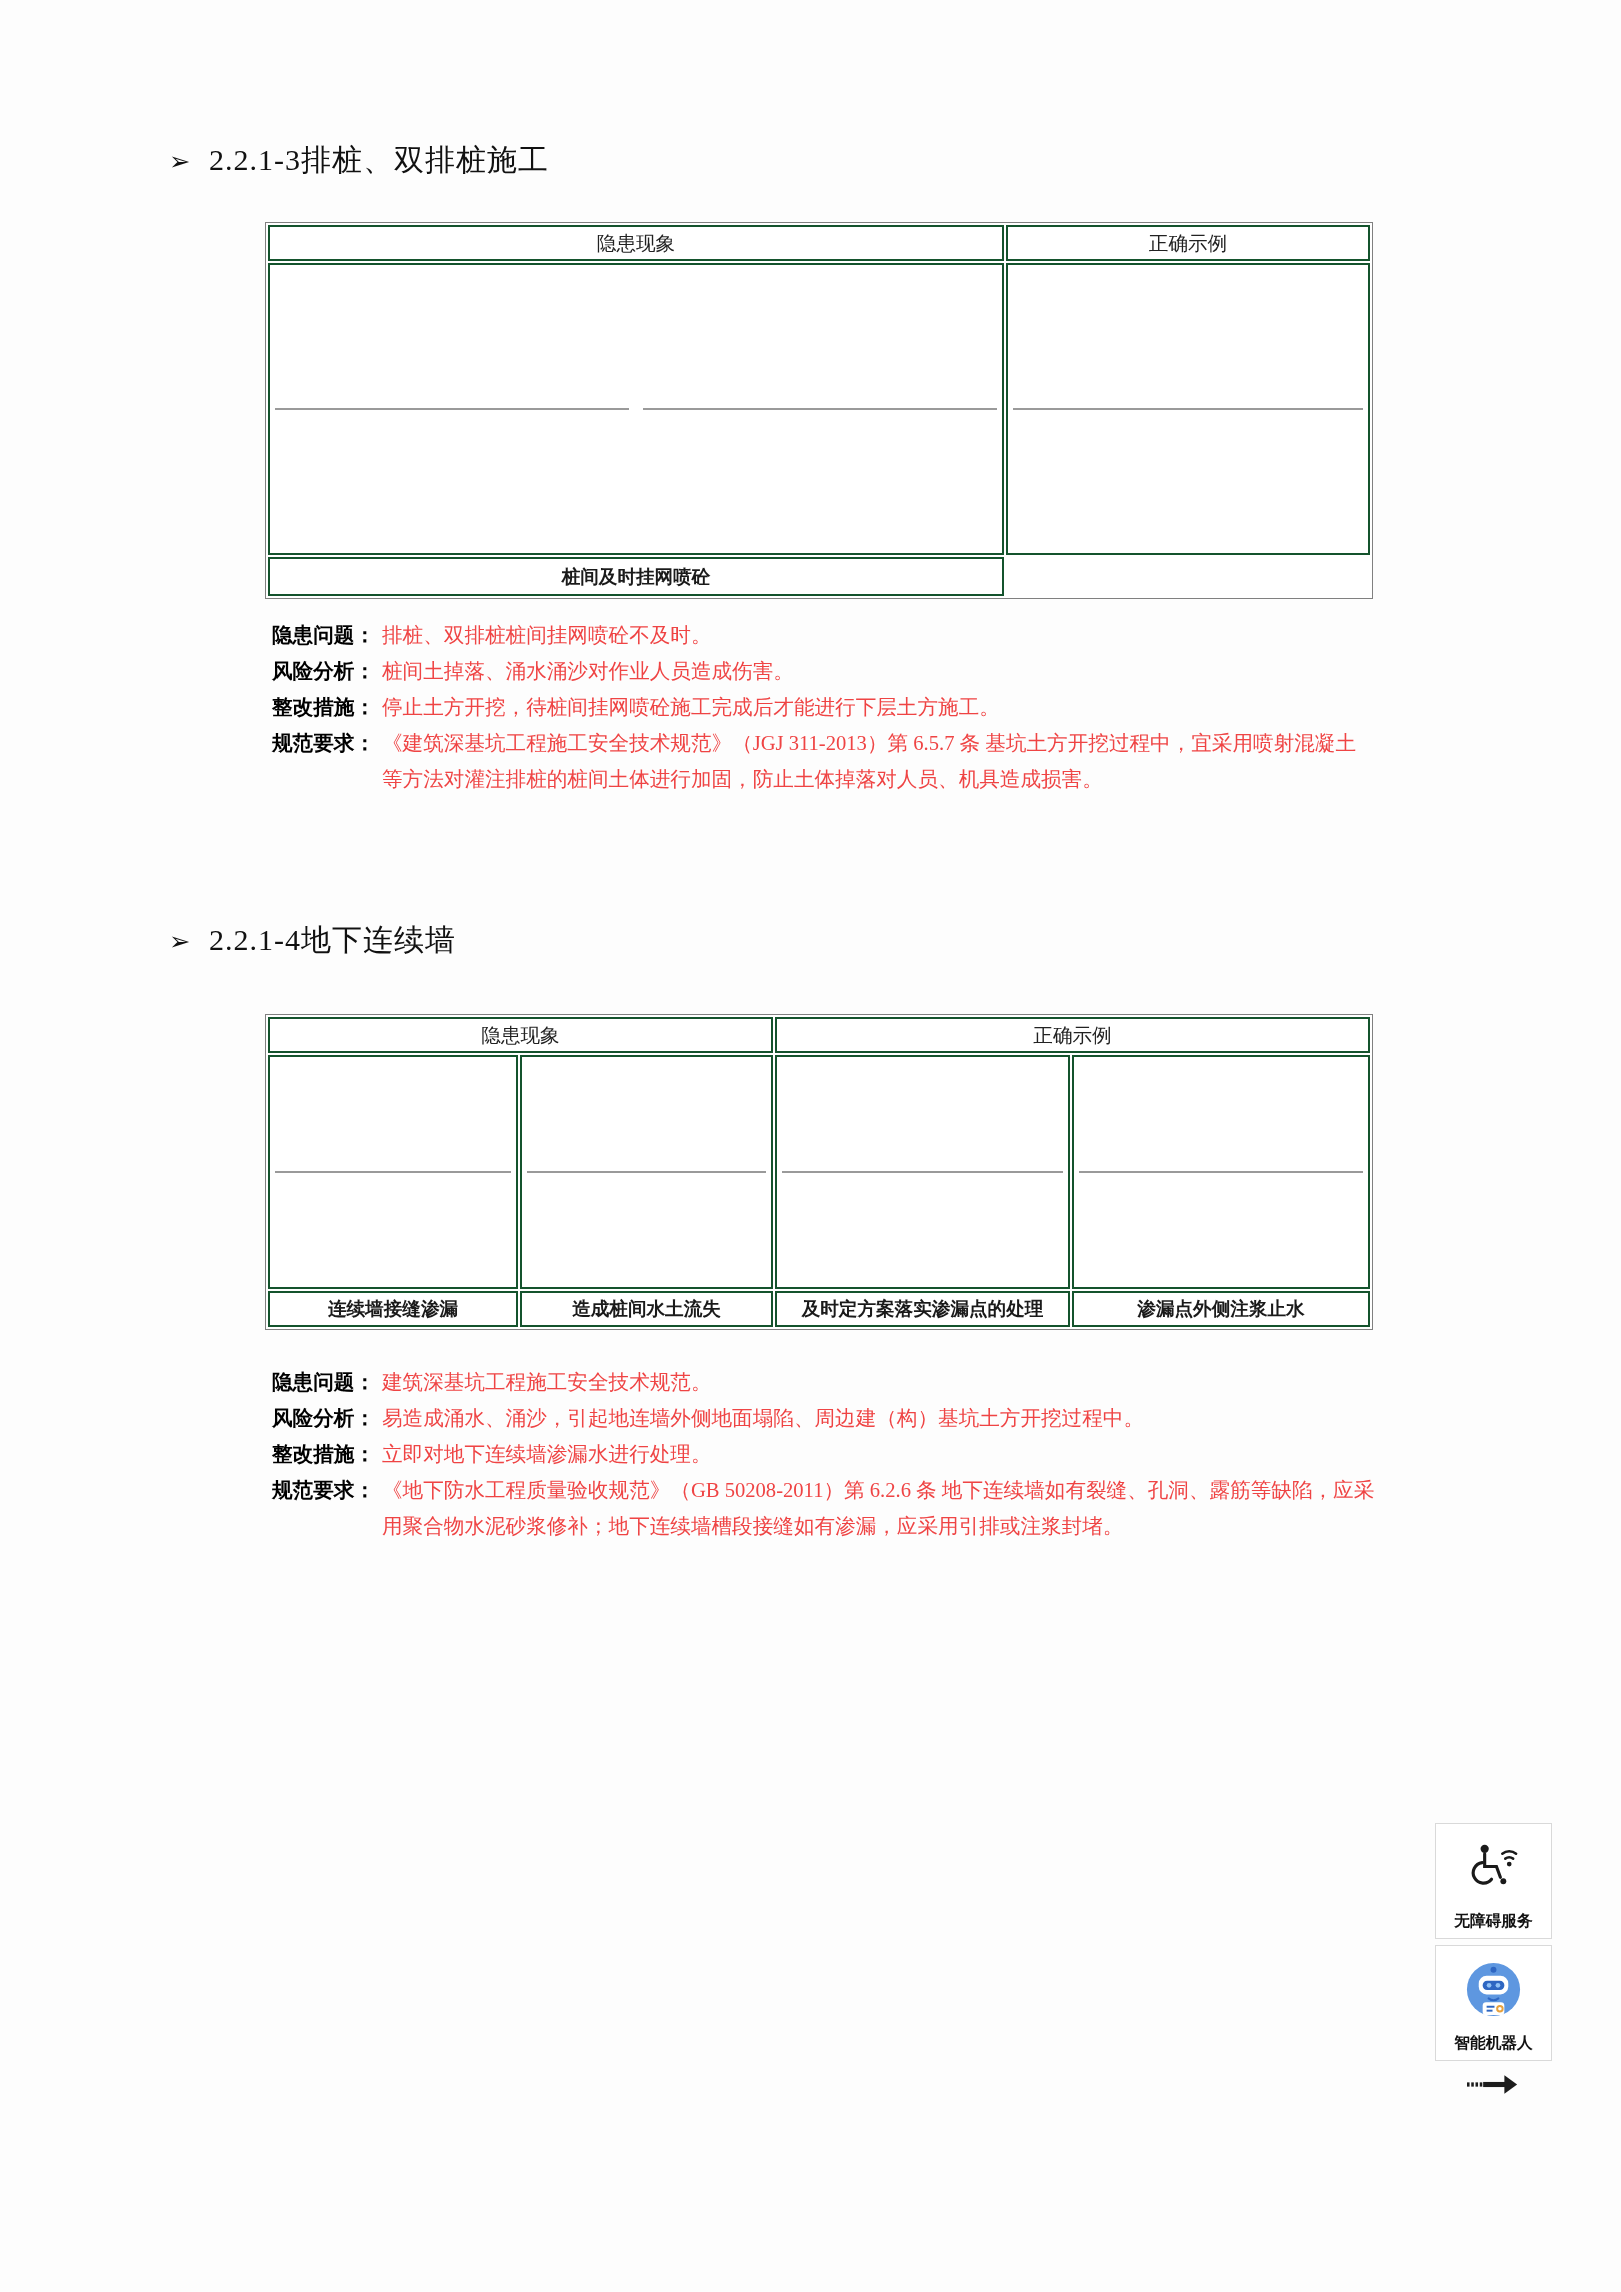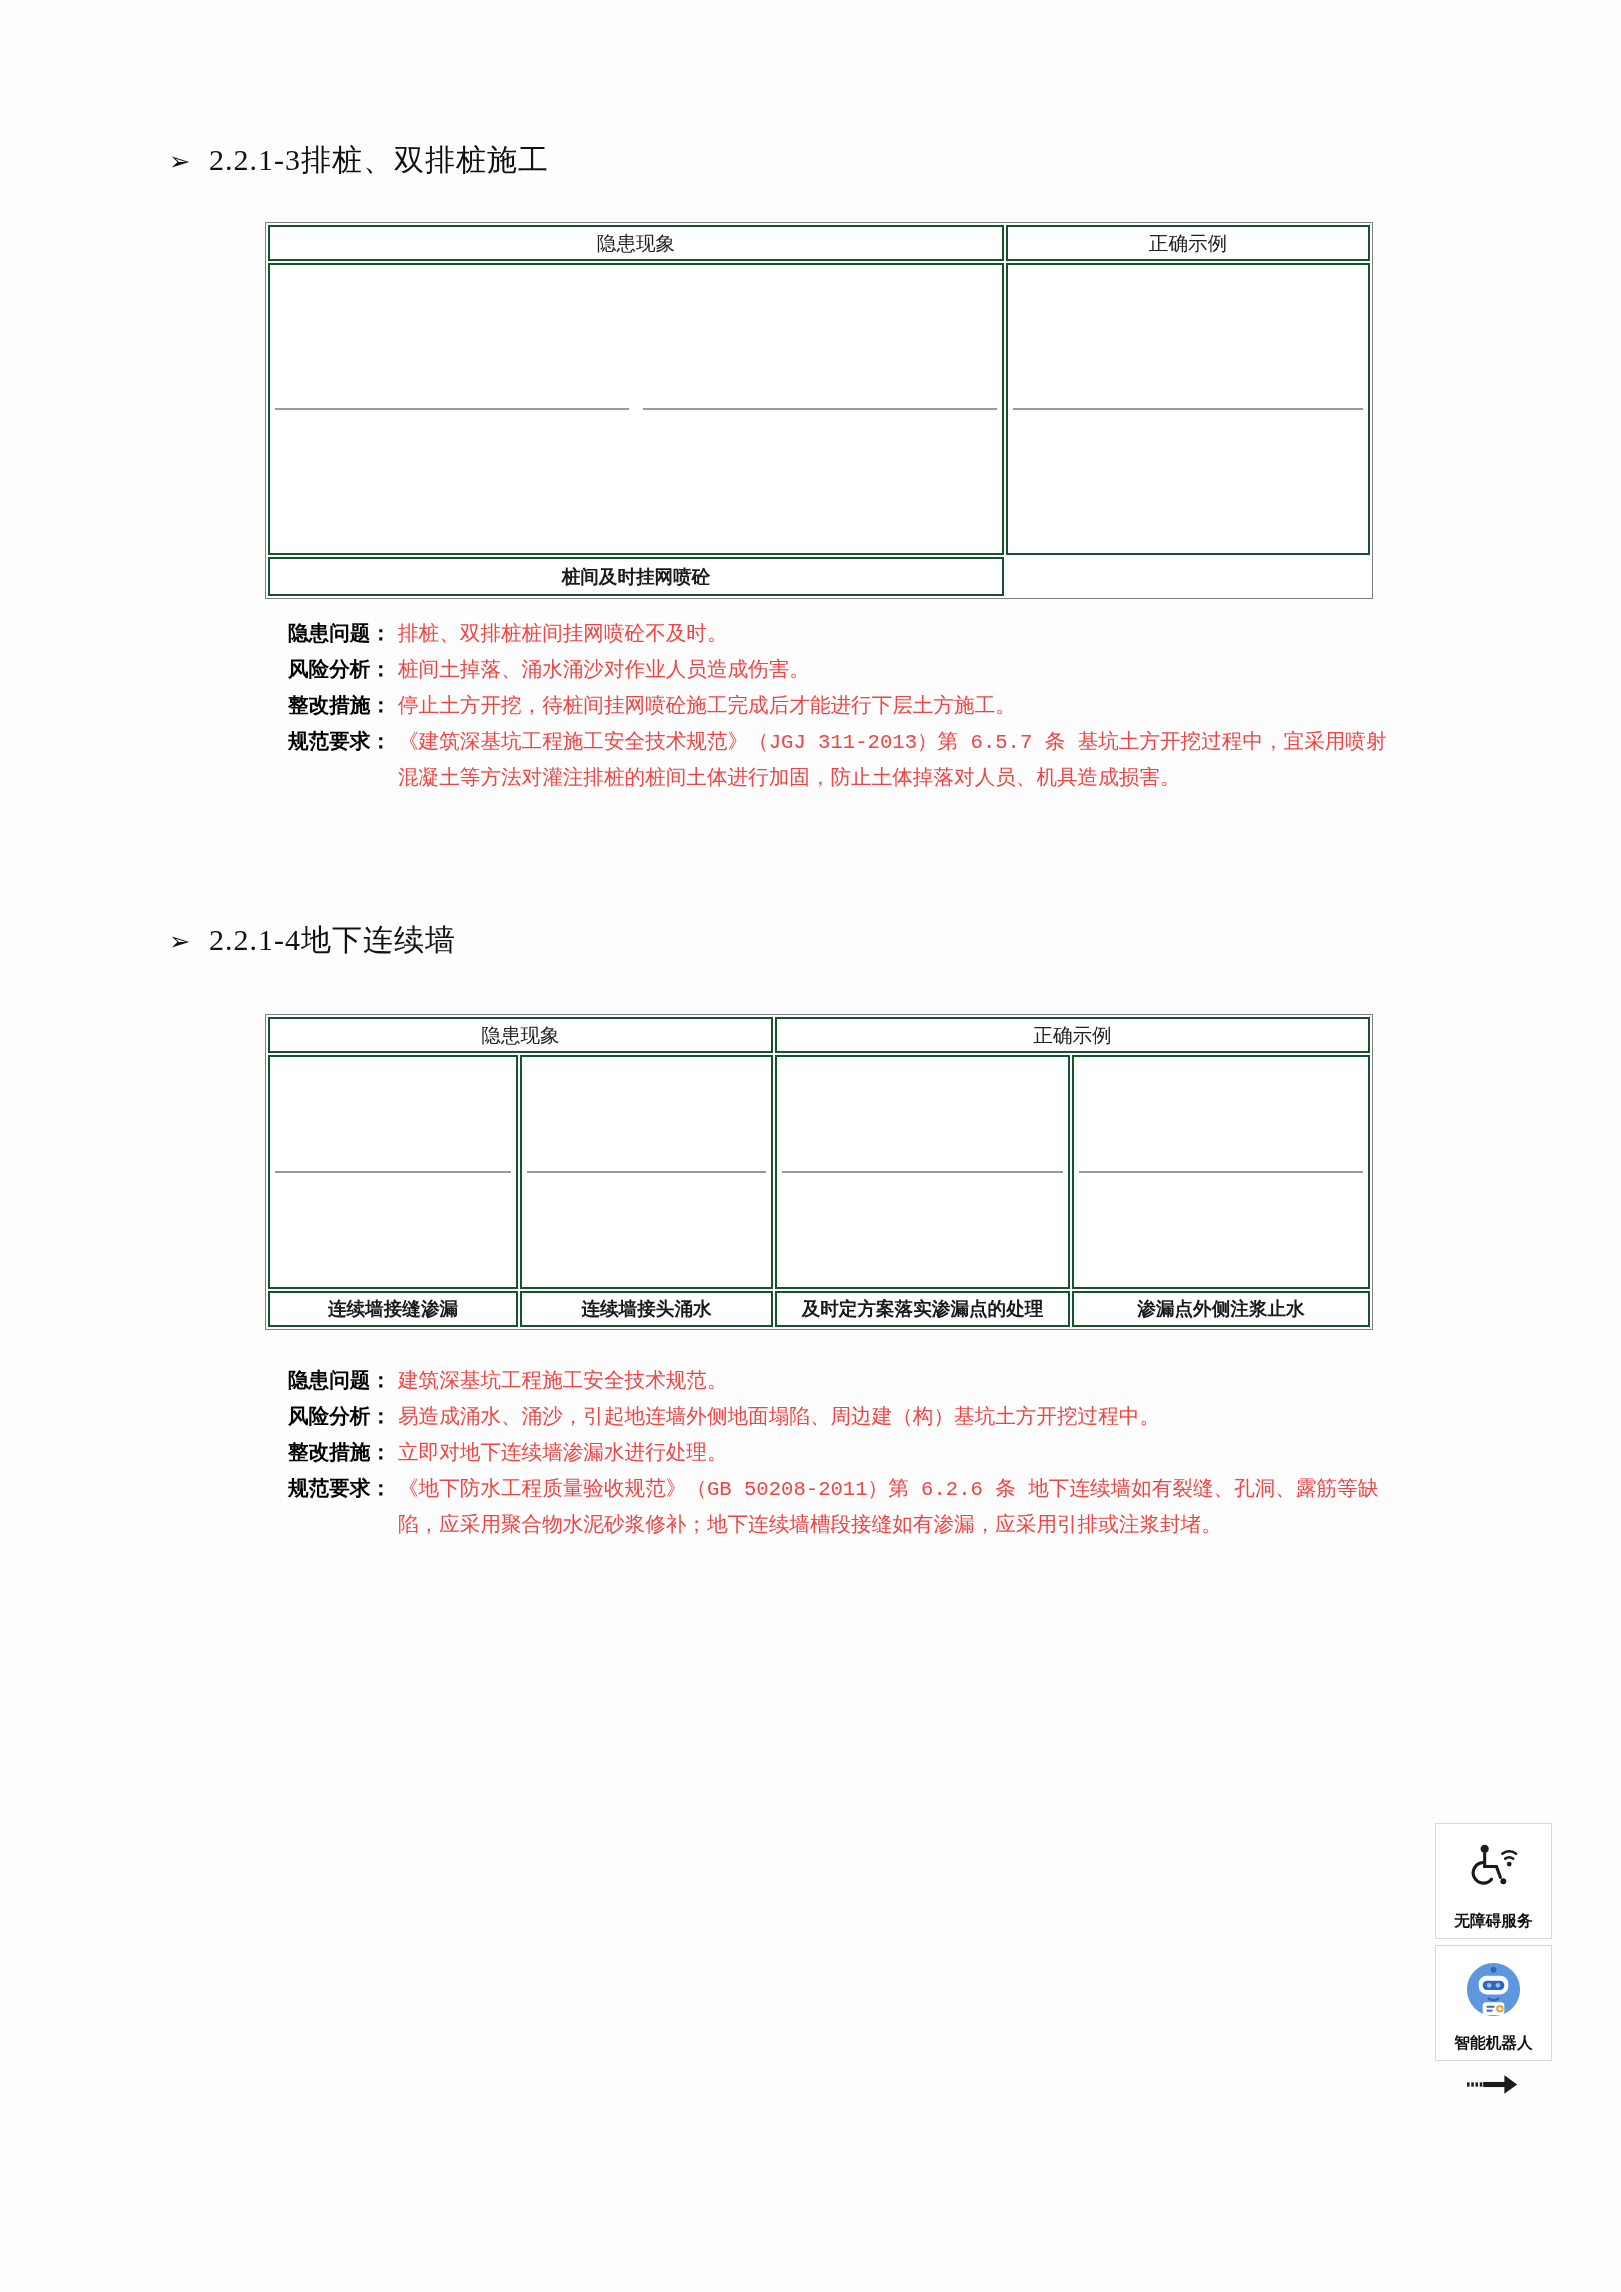--- a/index.html
+++ b/index.html
@@ -20,21 +20,21 @@
   .hdr{font-size:19.6px;color:#222;}
   .cap{font-size:18.6px;font-weight:600;color:#1a1a1a;text-align:center;line-height:1.15;padding:2px 3.9px;}
   #tbl1{top:222px;grid-template-columns:736px auto;grid-template-rows:36px 292px 39px;}
   #tbl2{top:1014px;grid-template-columns:250px 253px 295px auto;grid-template-rows:36px 234px 36px;}
   .span2{grid-column:span 2;}
   .photo-cell{padding:4.9px;gap:13.7px;align-items:stretch;}
   .photo{position:relative;flex:1 1 0;overflow:hidden;border:1px solid #9a9a9a;box-sizing:border-box;}
   .ring{position:absolute;border:3.9px solid #cf1d1d;border-radius:50%;box-sizing:border-box;}
 
   
-  .details{position:absolute;left:288px;width:1104px;font-family:Liberation Mono, monospace;}
+  .details{position:absolute;left:272px;width:1104px;}
   #block1{top:617px;} #block2{top:1364px;}
   .drow{display:flex;font-size:20.6px;line-height:36px;}
   .dlabel{font-weight:bold;color:#000;white-space:nowrap;width:110px;flex:0 0 auto;}
   .dtext{color:#ef4444;flex:1;}
 
   
   
   .pa{background:repeating-linear-gradient(93deg,#8a684a 0 9.8px,#a58862 9.8px 19.6px,#69492f 19.6px 29px,#96785a 29px 43px,#7a5c40 43px 53px);}
   .pa-top{position:absolute;top:0;left:0;width:100%;height:23%;
           background:linear-gradient(180deg,#c2bfb7,#aeaaa1);border-bottom:2px solid #8e8a80;}
@@ -254,21 +254,21 @@
         <div class="pg-beam"></div>
         <div class="pg-mid"></div>
         <div class="pg-ground"></div>
         <div class="pg-mast"></div>
         <div class="pg-rig"></div>
         <div class="pg-worker"></div>
       </div>
     </div>
 
     <div class="cell cap">连续墙接缝渗漏</div>
-    <div class="cell cap">连续墙接头涌水</div>
+    <div class="cell cap">造成桩间水土流失</div>
     <div class="cell cap">及时定方案落实渗漏点的处理</div>
     <div class="cell cap">渗漏点外侧注浆止水</div>
   </div>
 
   <div class="details" id="block2">
     <div class="drow">
       <span class="dlabel">隐患问题：</span>
       <span class="dtext">建筑深基坑工程施工安全技术规范。</span>
     </div>
     <div class="drow">

